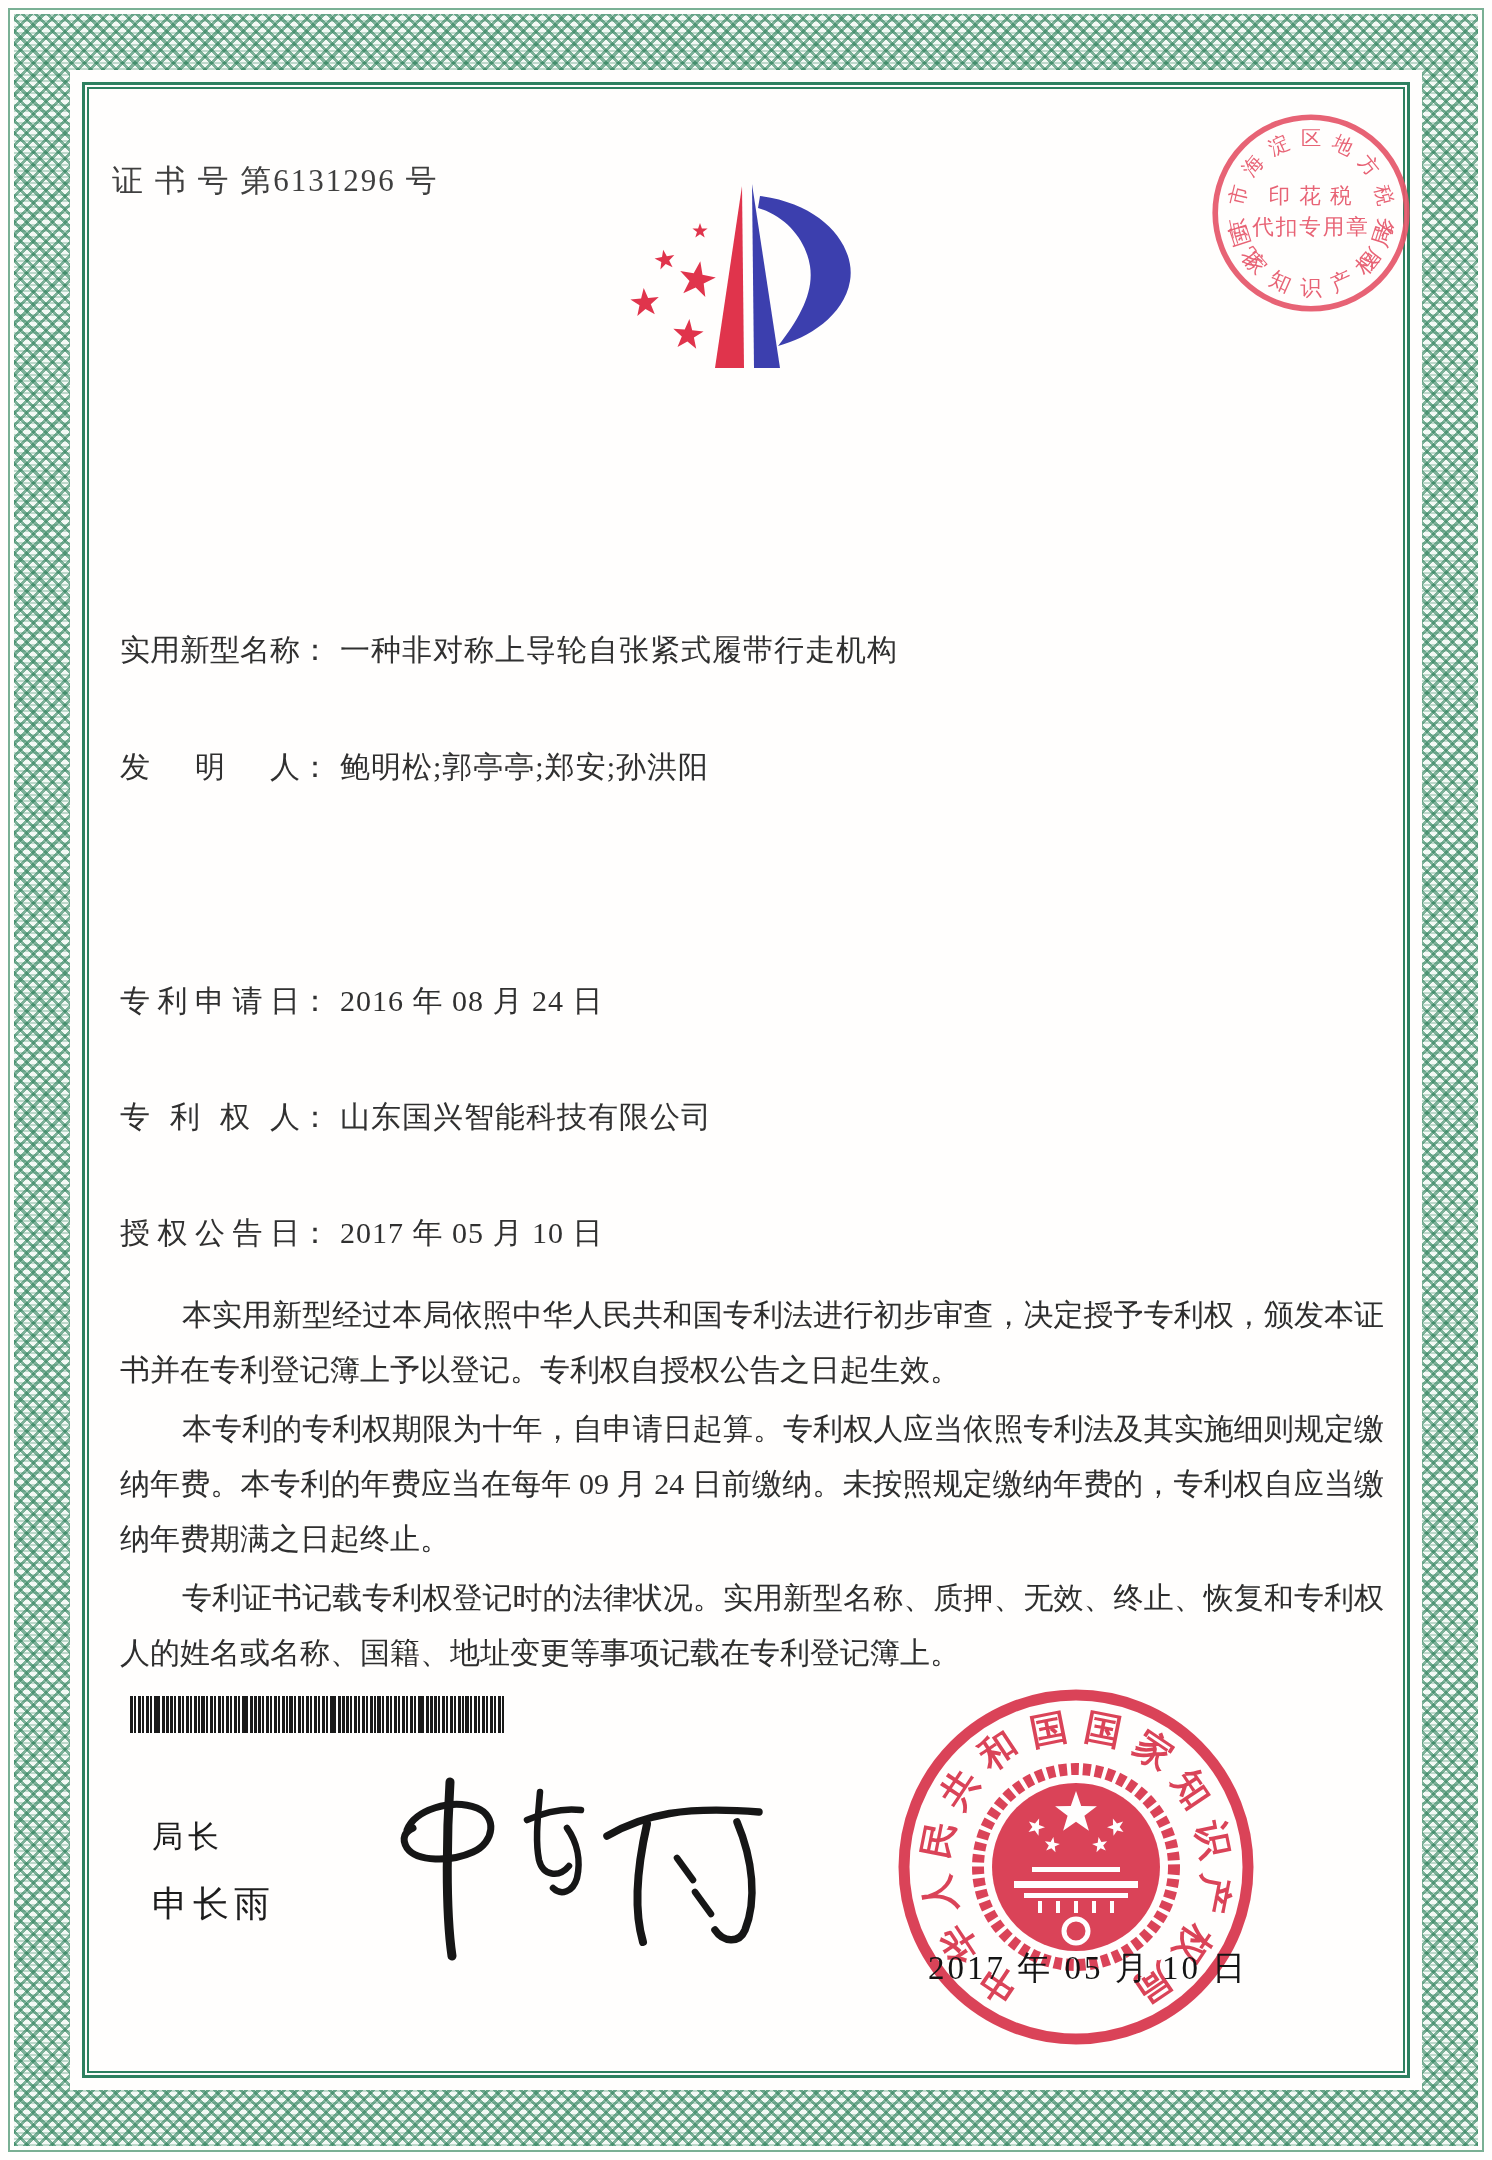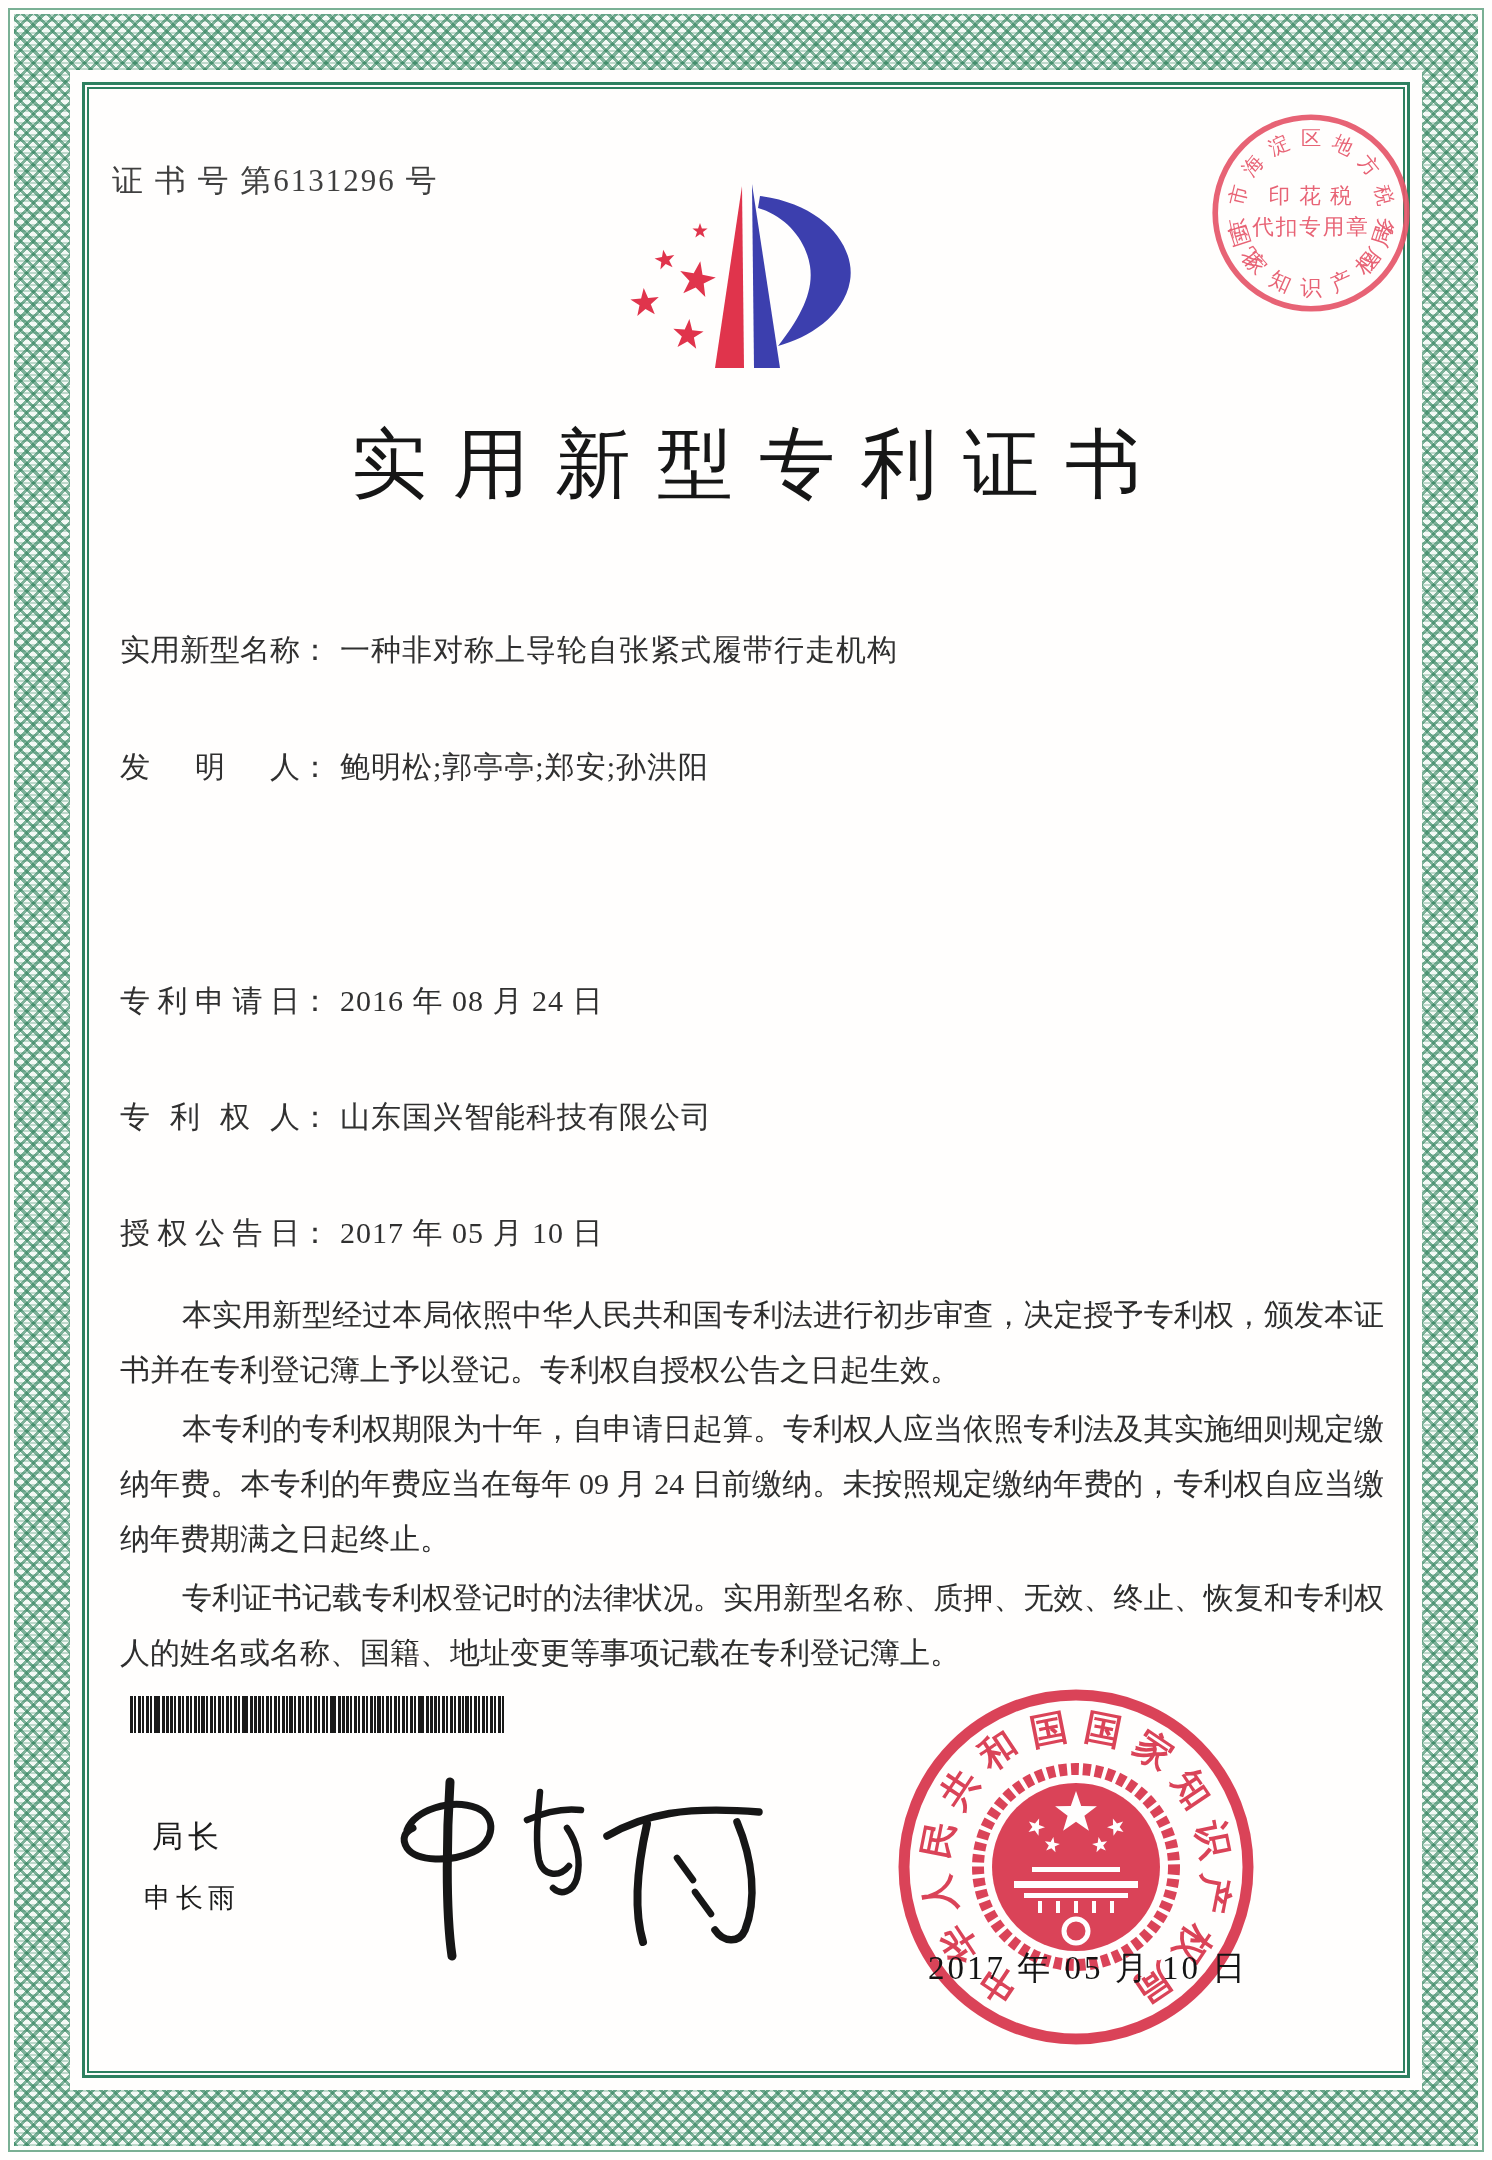--- a/index.html
+++ b/index.html
@@ -41,21 +41,21 @@
   #paragraphs p{margin:4px;text-indent:62px;}
   
   #barcode{
     position:absolute;left:130px;top:1696px;width:374px;height:37px;background-color:#fff;
     background-image:
       repeating-linear-gradient(90deg,#1a1a1a 0 2px,transparent 2px 4px),
       repeating-linear-gradient(90deg,#1a1a1a 0 3px,transparent 3px 8px),
       repeating-linear-gradient(90deg,transparent 0 5px,#1a1a1a 5px 6px,transparent 6px 11px);
   }
   #sig-title{position:absolute;left:152px;top:1816px;font-size:31px;letter-spacing:5px;color:#1d1d1d;}
-  #sig-name{position:absolute;left:144px;top:1880px;font-size:27px;letter-spacing:5px;color:#1d1d1d;}
+  #sig-name{position:absolute;left:152px;top:1880px;font-size:36px;letter-spacing:5px;color:#1d1d1d;}
   #signature-svg{position:absolute;left:355px;top:1768px;width:420px;height:205px;}
   #office-seal{position:absolute;left:886px;top:1677px;width:380px;height:380px;opacity:.95;}
   #issue-date{position:absolute;left:928px;top:1946px;font-size:33px;letter-spacing:3px;color:#141414;z-index:5;white-space:nowrap;}
   #page-footer{position:absolute;left:0;right:0;top:2012px;text-align:center;font-size:25px;letter-spacing:3px;color:#262626;}
   svg text{font-family:"Liberation Serif","DejaVu Serif",serif;}
 </style>
 </head>
 <body>
 
 <div id="page">
@@ -101,21 +101,20 @@
         <text x="82.46106855393602" y="188.08363661140808" transform="rotate(24 82.46106855393602 188.08363661140808)" text-anchor="middle" dominant-baseline="central" font-size="23" fill="#e6566a">知</text>
         <text x="115.00000000000001" y="195" transform="rotate(0 115.00000000000001 195)" text-anchor="middle" dominant-baseline="central" font-size="23" fill="#e6566a">识</text>
         <text x="147.53893144606403" y="188.08363661140805" transform="rotate(-24 147.53893144606403 188.08363661140805)" text-anchor="middle" dominant-baseline="central" font-size="23" fill="#e6566a">产</text>
         <text x="174.45158603819152" y="168.53044850870867" transform="rotate(-48 174.45158603819152 168.53044850870867)" text-anchor="middle" dominant-baseline="central" font-size="23" fill="#e6566a">权</text>
         <text x="191.0845213036123" y="139.72135954999578" transform="rotate(-72 191.0845213036123 139.72135954999578)" text-anchor="middle" dominant-baseline="central" font-size="23" fill="#e6566a">局</text>
       </g>
     <text class="tax-fill" x="115" y="104" text-anchor="middle" font-size="23" letter-spacing="2" fill="#e6566a">印 花 税</text>
     <text class="tax-fill" x="115" y="137" text-anchor="middle" font-size="23" letter-spacing="2" fill="#e6566a">代扣专用章</text>
   </svg>
 
-  <div id="doc-title">实用新型专利证书</div>
 
   <div class="field" id="field-0">
     <span class="flabel">实用新型名称</span><span class="fcolon">：</span><span class="fvalue">一种非对称上导轮自张紧式履带行走机构</span>
   </div>
   <div class="field" id="field-1">
     <span class="flabel">发明人</span><span class="fcolon">：</span><span class="fvalue">鲍明松;郭亭亭;郑安;孙洪阳</span>
   </div>
   <div class="field" id="field-3">
     <span class="flabel">专利申请日</span><span class="fcolon">：</span><span class="fvalue">2016 年 08 月 24 日</span>
   </div>

